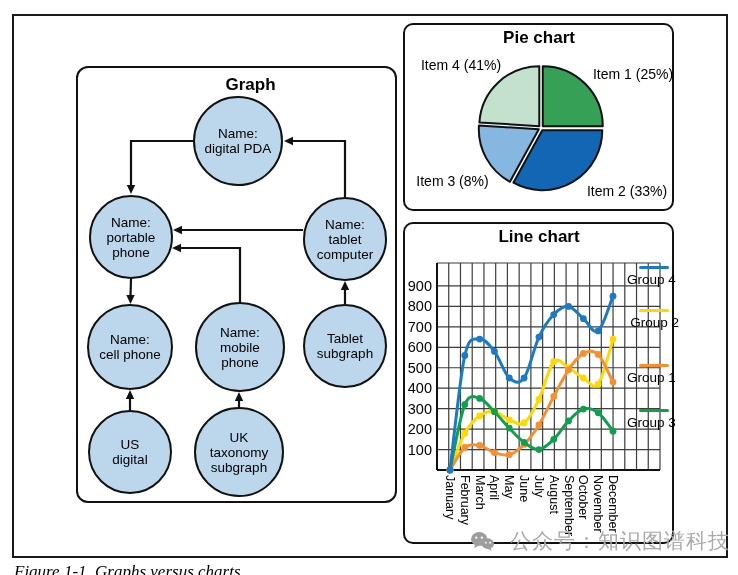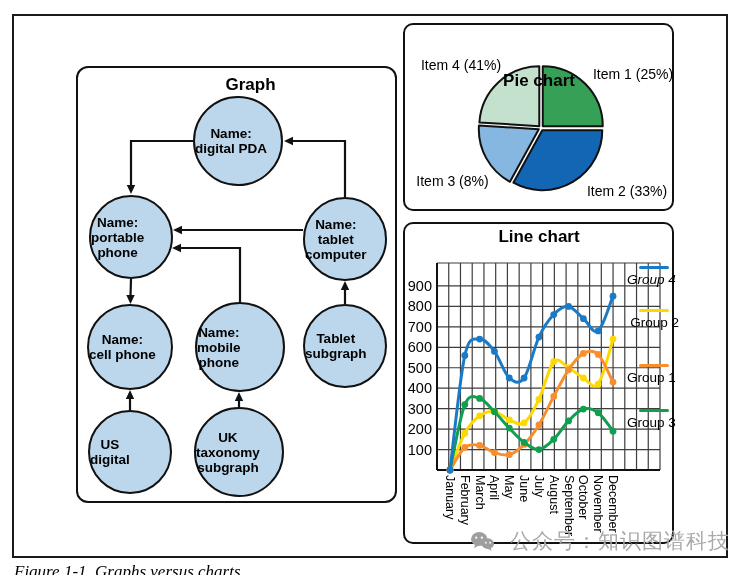--- a/index.html
+++ b/index.html
@@ -6,25 +6,25 @@
   body{width:738px;height:575px;position:relative;overflow:hidden;
        font-family:"Liberation Sans",sans-serif;color:#000;}
   .abs{position:absolute;}
   #figure-border{left:12px;top:14px;width:712px;height:540px;border:2px solid #1a1a1a;z-index:0;}
   .panel{border:2.5px solid #111;border-radius:12px;background:#fff;z-index:1;}
   #graph-panel{left:76px;top:66px;width:317px;height:433px;}
   #pie-panel{left:403px;top:23px;width:267px;height:184px;border-radius:10px;}
   #line-panel{left:403px;top:222px;width:267px;height:318px;border-radius:10px;}
   .panel-title{font-weight:bold;font-size:17px;text-align:center;z-index:3;}
   #graph-title{left:90px;top:75px;width:321px;}
-  #pie-title{left:403px;top:28px;width:272px;margin-top:43px;}
+  #pie-title{left:403px;top:28px;width:272px;}
   #line-title{left:403px;top:227px;width:272px;}
   #graph-edges,#pie-svg,#line-svg{z-index:2;pointer-events:none;}
   .gnode{position:absolute;border:2.2px solid #111;border-radius:50%;background:#bcd7ec;
-         display:flex;align-items:center;justify-content:flex-start;text-align:center;z-index:3;font-weight:bold;}
+         display:flex;align-items:center;justify-content:center;text-align:center;z-index:3;}
   .gnode span{white-space:pre-line;font-size:13.5px;line-height:15px;}
   .pie-label{font-size:14px;text-align:center;z-index:3;}
   .legend-entry{position:absolute;width:52px;z-index:3;}
   .legend-swatch{height:3.4px;width:30px;margin-left:12px;border-radius:2px;}
   .legend-label{font-size:13.5px;margin-top:3px;white-space:nowrap;}
   #watermark{left:470px;top:524px;width:260px;height:34px;z-index:6;display:flex;align-items:center;gap:11px;}
   #watermark-text{font-size:21px;color:#a9a9a9;letter-spacing:1px;white-space:nowrap;margin-left:4px;}
   #caption{left:14px;top:562px;width:500px;font-family:"Liberation Serif",serif;
            font-style:italic;font-size:17px;z-index:5;}
 </style>
@@ -234,21 +234,21 @@
       <circle cx="121.1" cy="155.97500000000002" r="3.4" fill="#1b7ac6"></circle>
       <circle cx="135.92000000000002" cy="115.07500000000002" r="3.4" fill="#1b7ac6"></circle>
       <circle cx="150.74" cy="92.58000000000001" r="3.4" fill="#1b7ac6"></circle>
       <circle cx="165.56" cy="84.4" r="3.4" fill="#1b7ac6"></circle>
       <circle cx="180.38" cy="96.67000000000002" r="3.4" fill="#1b7ac6"></circle>
       <circle cx="195.2" cy="108.94" r="3.4" fill="#1b7ac6"></circle>
       <circle cx="210.02" cy="74.17500000000001" r="3.4" fill="#1b7ac6"></circle>
     </g>
   </svg>
 <div class="abs" id="line-legend" style="left:0;top:0;width:0;height:0">
-    <div class="legend-entry" style="left: 627px; top: 266px; font-style: italic;">
+    <div class="legend-entry" style="left: 627px; top: 266px;">
       <div class="legend-swatch" style="background: rgb(27, 122, 198);"></div>
       <div class="legend-label">Group 4</div>
     </div>
     <div class="legend-entry" style="left: 627px; top: 309px; text-align: right;">
       <div class="legend-swatch" style="background: rgb(254, 216, 1);"></div>
       <div class="legend-label">Group 2</div>
     </div>
     <div class="legend-entry" style="left: 627px; top: 364px;">
       <div class="legend-swatch" style="background: rgb(247, 143, 46);"></div>
       <div class="legend-label">Group 1</div>

